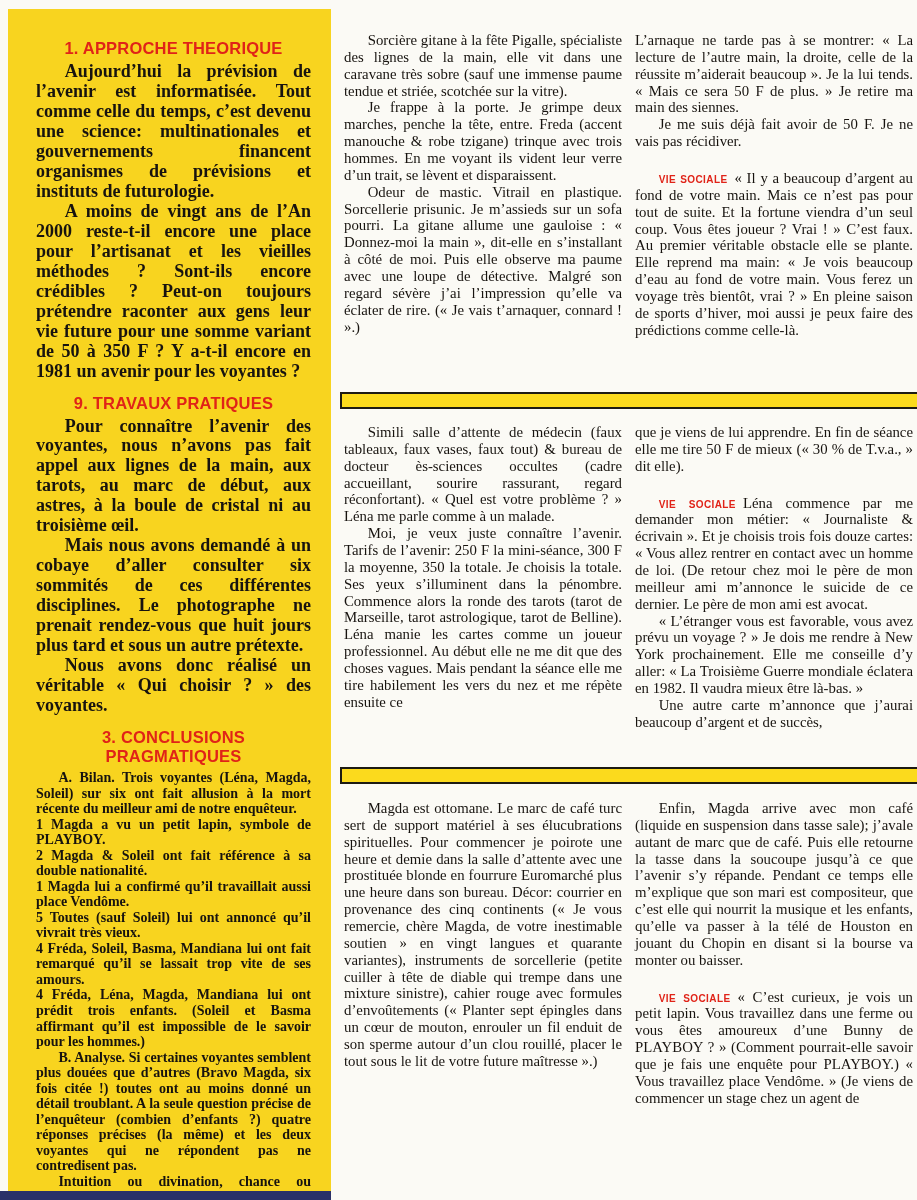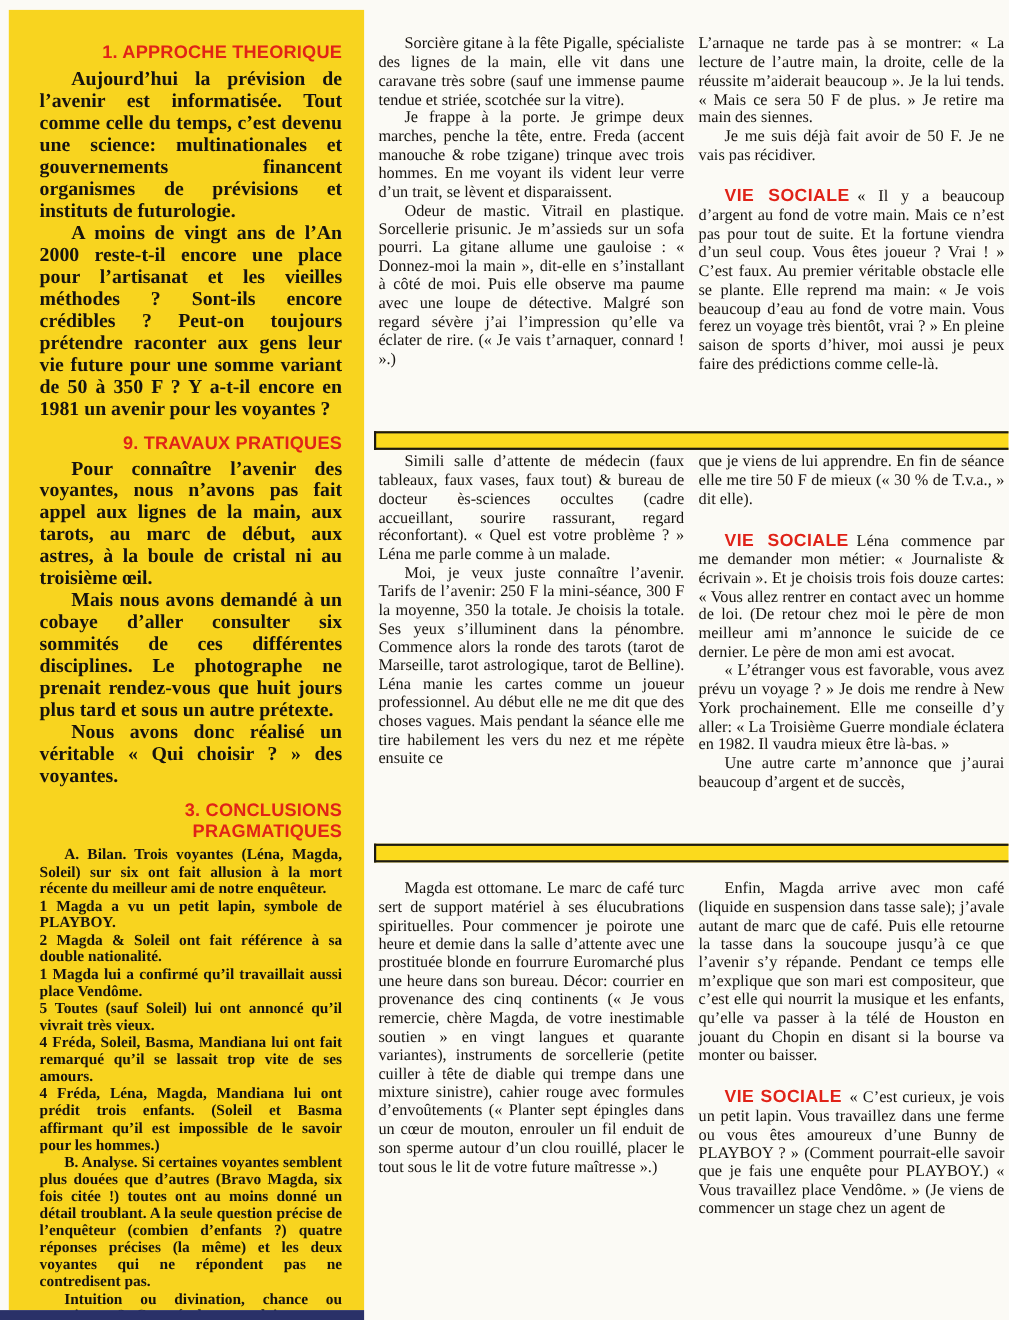--- a/index.html
+++ b/index.html
@@ -17,21 +17,21 @@
     width:323px; height:1182px;
     background:#f8d41f;
     box-sizing:border-box;
     padding:30px 20px 0 28px;
   }
   .sb-title {
     font-family:"Liberation Sans", sans-serif;
     font-weight:bold;
     color:#e02318;
     font-size:16.5px;
-    text-align:right;
+    text-align:center;
     letter-spacing:.2px;
     margin:12px 0 4px 0;
   }
   .sb-title.first { margin-top:0; }
   .sidebar p {
     margin:0;
     font-size:18px;
     line-height:1.11;
     font-weight:bold;
     text-align:justify;
@@ -39,37 +39,37 @@
   .sidebar .sec3 p { font-size:14px; }
   .indent { text-indent:1.6em; }
   .flush  { text-indent:0; }
   
   .main-sec {
     position:absolute;
     width:570px;
     display:flex; gap:13px;
   }
   #sec1 { left:344px; top:32px; }
-  #sec2 { left:344px; top:412px; }
+  #sec2 { left:344px; top:424px; }
   #sec3 { left:344px; top:800px; }
   .col { width:278px; }
   .col p {
     margin:0;
     font-size:14.8px;
     line-height:1.14;
     font-weight:normal;
     text-align:justify;
   }
   .col p.reg { font-weight:normal; }
   .col p.viep { margin-top:20px; }
   .vie-label {
     font-family:"Liberation Sans", sans-serif;
     font-weight:bold;
     color:#e02318;
-    font-size:16px;
+    font-size:10px;
     letter-spacing:.4px;
     margin-right:7px;
   }
   
   .bar {
     position:absolute;
     left:340px; width:577px; height:17px;
     background:#fbda1d;
     border:2px solid #1c1a12;
     border-right:none;

